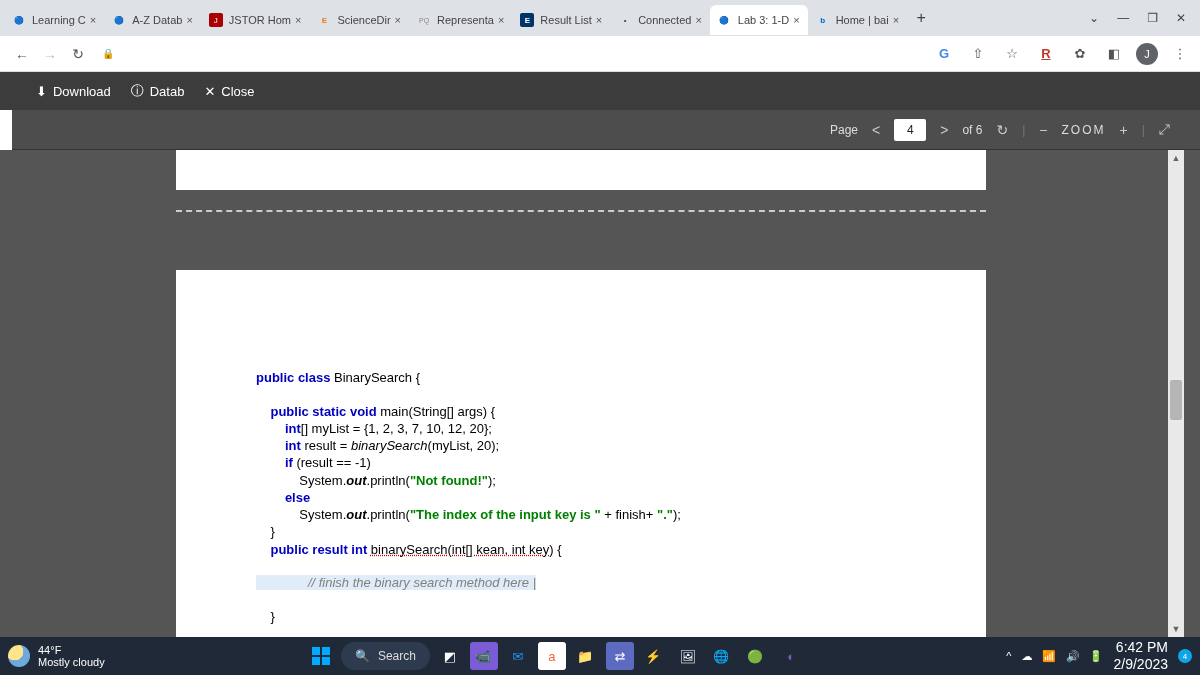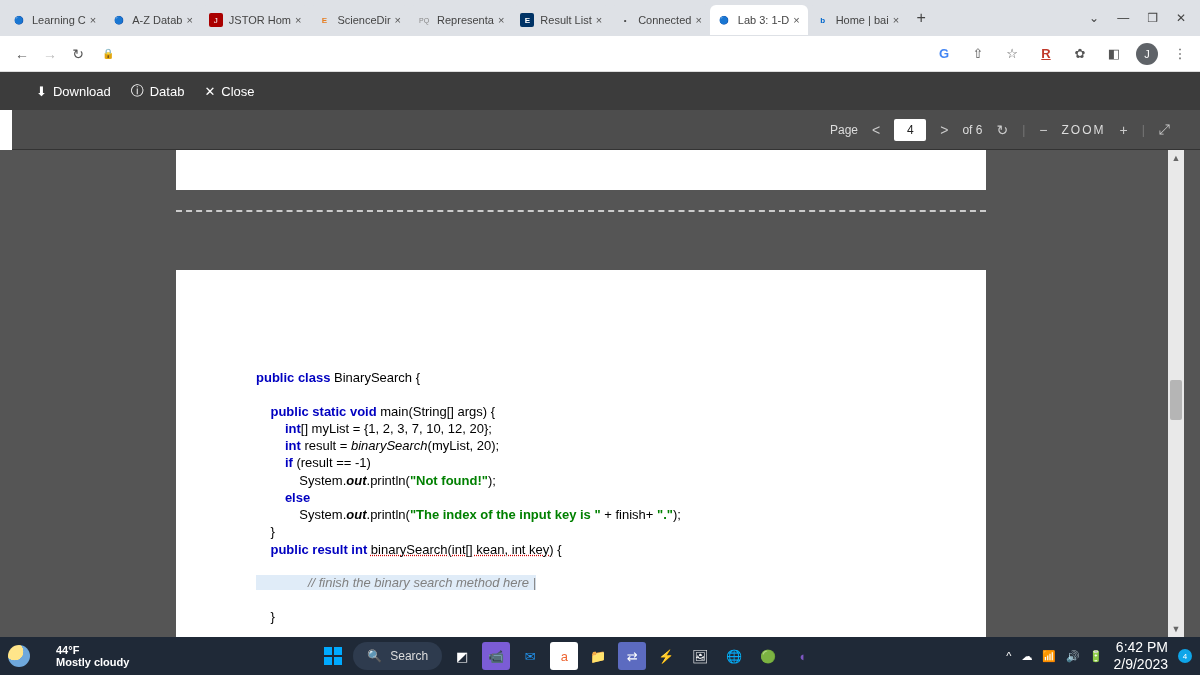--- a/index.html
+++ b/index.html
@@ -50,21 +50,21 @@
 .cmt { color: #808080; font-style: italic; }
 .hl { background: #e0ecf8; padding-left: 23px; }
 .err { text-decoration: underline dotted #c00; }
 .scroll-track { position: absolute; right: 0; top: 0; width: 16px; height: 100%; background: #e9e9e9; }
 .scroll-thumb { position: absolute; right: 2px; width: 12px; background: #b5b5b5; border-radius: 2px; }
 .scroll-arrow { position: absolute; right: 0; width: 16px; height: 16px; display: flex; align-items: center; justify-content: center; font-size: 9px; color: #666; cursor: pointer; }
 .scroll-outer { position: absolute; right: 16px; top: 0; width: 16px; height: 100%; background: #f0f0f0; }
 
 
 .taskbar { height: 38px; background: #1f2937; display: flex; align-items: center; color: #fff; padding: 0 8px; font-size: 11px; }
-.weather { display: flex; align-items: center; gap: 26px; font-weight: bold; }
+.weather { display: flex; align-items: center; gap: 8px; }
 .weather-icon { width: 22px; height: 22px; background: radial-gradient(circle at 30% 30%, #ffe58a 0 40%, transparent 41%), #6fa8dc; border-radius: 50%; }
 .task-center { flex: 1; display: flex; justify-content: center; gap: 6px; align-items: center; }
 .task-icon { width: 28px; height: 28px; border-radius: 3px; display: flex; align-items: center; justify-content: center; font-size: 13px; cursor: pointer; }
 .search-pill { height: 28px; background: #2e3b4e; border-radius: 14px; display: flex; align-items: center; padding: 0 14px; gap: 8px; font-size: 12px; color: #ddd; cursor: pointer; }
 .systray { display: flex; gap: 10px; align-items: center; }
 .clock { text-align: right; line-height: 1.2; font-size: 14px; }
 .badge { width: 14px; height: 14px; background: #0ea5e9; border-radius: 50%; font-size: 8px; display: flex; align-items: center; justify-content: center; }
 </style>
 </head>
 <body>

